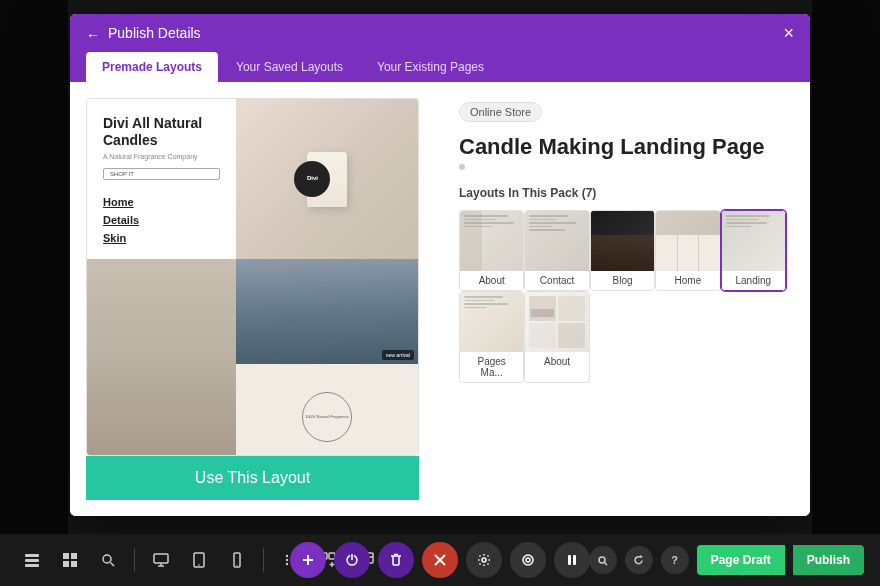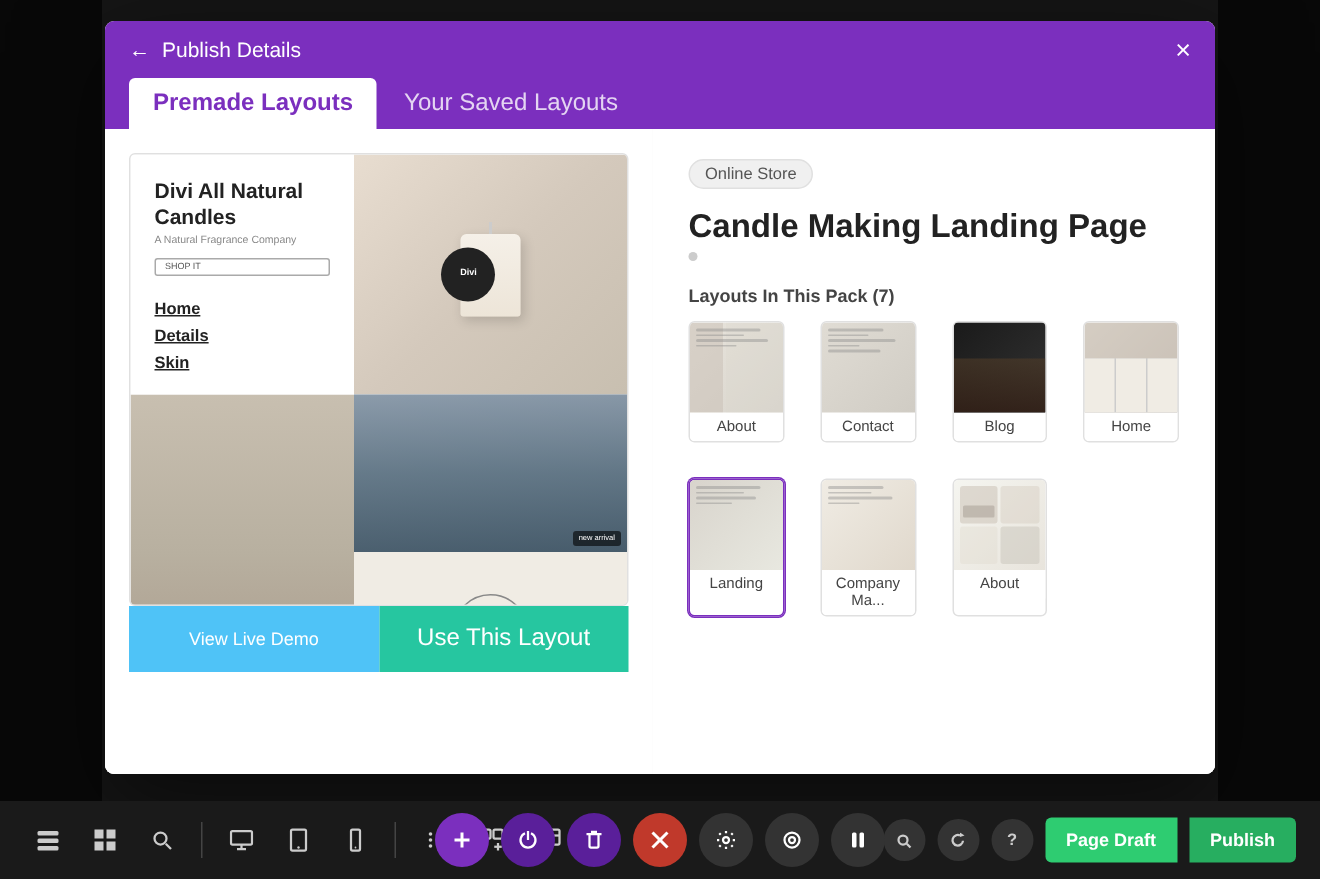--- a/index.html
+++ b/index.html
@@ -84,21 +84,21 @@
 
     
     .modal-tabs {
       background: #7B2FBE;
       display: flex;
       padding: 0 16px;
       gap: 2px;
     }
     .tab {
       padding: 8px 16px;
-      font-size: 16px;
+      font-size: 12px;
       cursor: pointer;
       color: rgba(255,255,255,0.8);
       border-radius: 4px 4px 0 0;
       transition: background 0.2s;
     }
     .tab.active {
       background: #fff;
       color: #7B2FBE;
       font-weight: 600;
     }
@@ -118,21 +118,21 @@
       position: relative;
       overflow: hidden;
     }
 
     
     .preview-card {
       border: 1px solid #e0e0e0;
       border-radius: 4px;
       overflow: hidden;
       background: #fafafa;
-      height: 302px;
+      height: 358px;
       position: relative;
     }
 
     .preview-top {
       display: flex;
       height: 160px;
     }
 
     .preview-text-col {
       width: 45%;
@@ -353,22 +353,22 @@
     .pack-label {
       font-size: 12px;
       color: #444;
       font-weight: 600;
       margin-bottom: 10px;
     }
 
     
     .layouts-grid {
       display: grid;
-      grid-template-columns: repeat(4, 1fr);
-      gap: 24px;
+      grid-template-columns: repeat(5, 1fr);
+      gap: 0;
     }
     .layout-thumb {
       cursor: pointer;
       border-radius: 4px;
       overflow: hidden;
       border: 1px solid #e0e0e0;
     }
     .layout-thumb.selected {
       border-color: #7B2FBE;
       box-shadow: 0 0 0 1px #7B2FBE;
@@ -611,20 +611,21 @@
       <div class="modal-header-left">
         <span class="back-arrow">←</span>
         <span class="modal-title">Publish Details</span>
       </div>
       <button class="modal-close">×</button>
     </div>
 
     <div class="modal-tabs">
       <div class="tab active">Premade Layouts</div>
       <div class="tab">Your Saved Layouts</div>
+      <div class="tab">Your Existing Pages</div>
     </div>
 
     <div class="modal-body">
 
       <div class="preview-panel">
         <div class="preview-card">
 
           <div class="preview-top">
 
             <div class="preview-text-col">
@@ -660,21 +661,20 @@
               <div class="preview-bottom-right-bottom">
                 <div class="circle-stamp">
                   <span>100% Natural Fragrance</span>
                 </div>
               </div>
             </div>
           </div>
         </div>
 
         <div class="preview-actions">
-          <button class="btn-view-demo">View Live Demo</button>
           <button class="btn-use-layout">Use This Layout</button>
         </div>
       </div>
 
       <div class="info-panel">
         <div class="category-badge">Online Store</div>
         <div class="layout-title">Candle Making Landing Page</div>
         <div class="layout-dot"></div>
         <div class="pack-label">Layouts In This Pack (7)</div>
 
@@ -749,21 +749,21 @@
 
           <div class="layout-thumb">
             <div class="thumb-img thumb-img-candle">
               <div class="mini-lines">
                 <div class="mini-line" style="width:70%"></div>
                 <div class="mini-line" style="width:55%"></div>
                 <div class="mini-line" style="width:80%"></div>
                 <div class="mini-line" style="width:40%"></div>
               </div>
             </div>
-            <div class="thumb-label">Company Ma...</div>
+            <div class="thumb-label">Pages Ma...</div>
           </div>
 
           <div class="layout-thumb">
             <div class="thumb-img thumb-img-shop">
               <div style="width:100%;height:100%;display:grid;grid-template-columns:1fr 1fr;gap:2px;padding:4px;">
                 <div style="background:rgba(200,190,178,0.5);border-radius:2px;position:relative;">
                   <div style="position:absolute;bottom:4px;left:2px;right:2px;height:8px;background:rgba(150,140,130,0.4);border-radius:1px;"></div>
                 </div>
                 <div style="background:rgba(210,200,188,0.4);border-radius:2px;"></div>
                 <div style="background:rgba(220,212,200,0.3);border-radius:2px;"></div>

